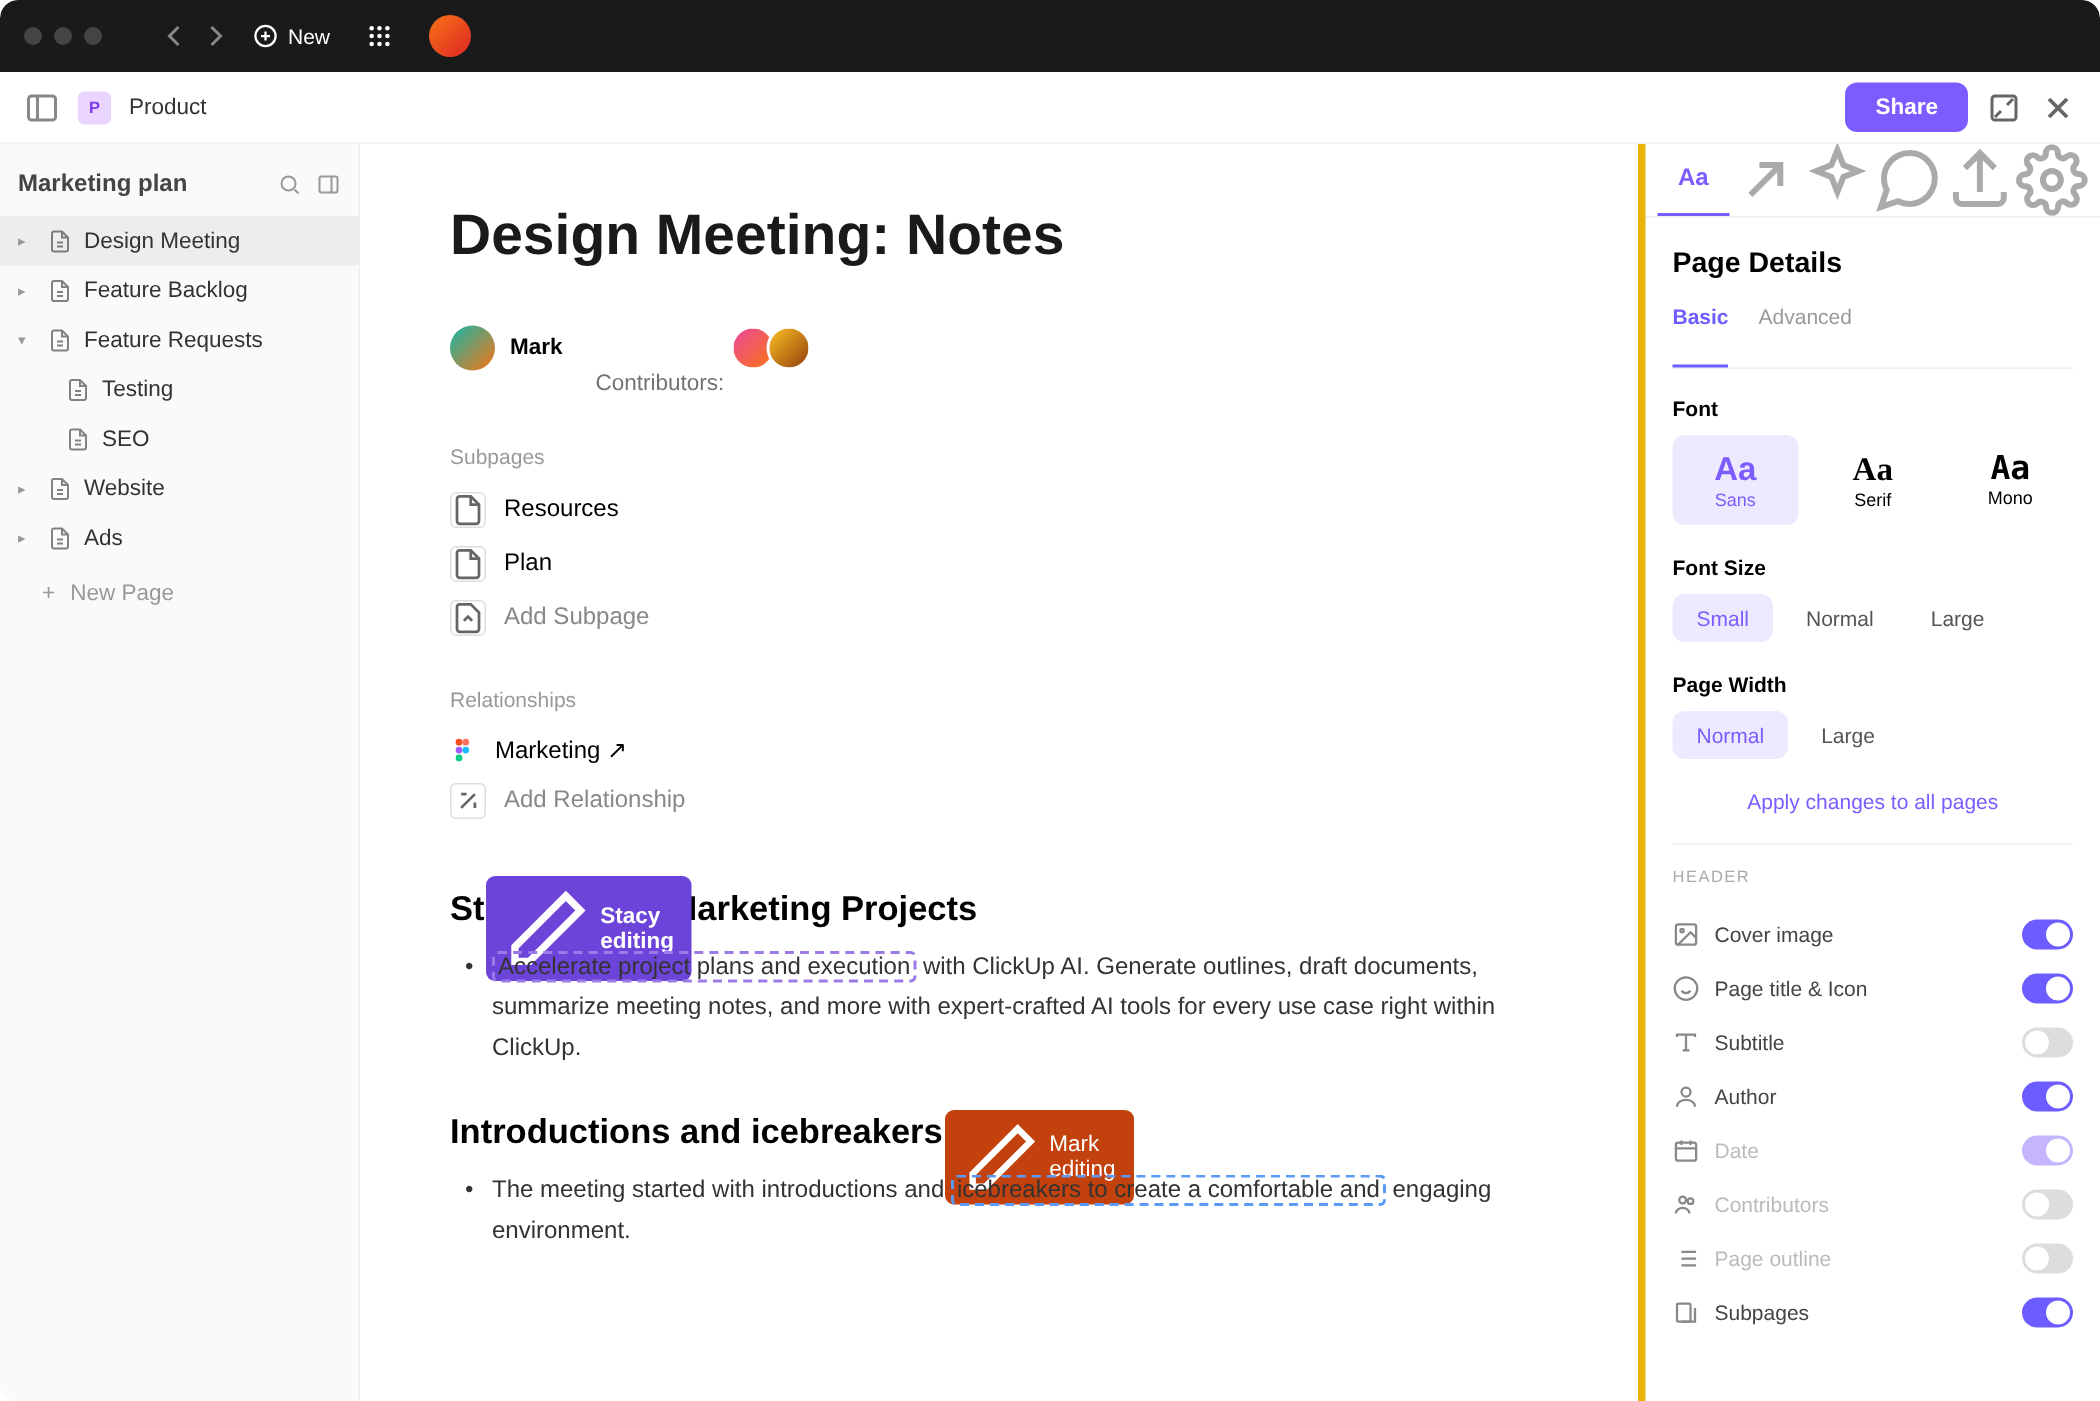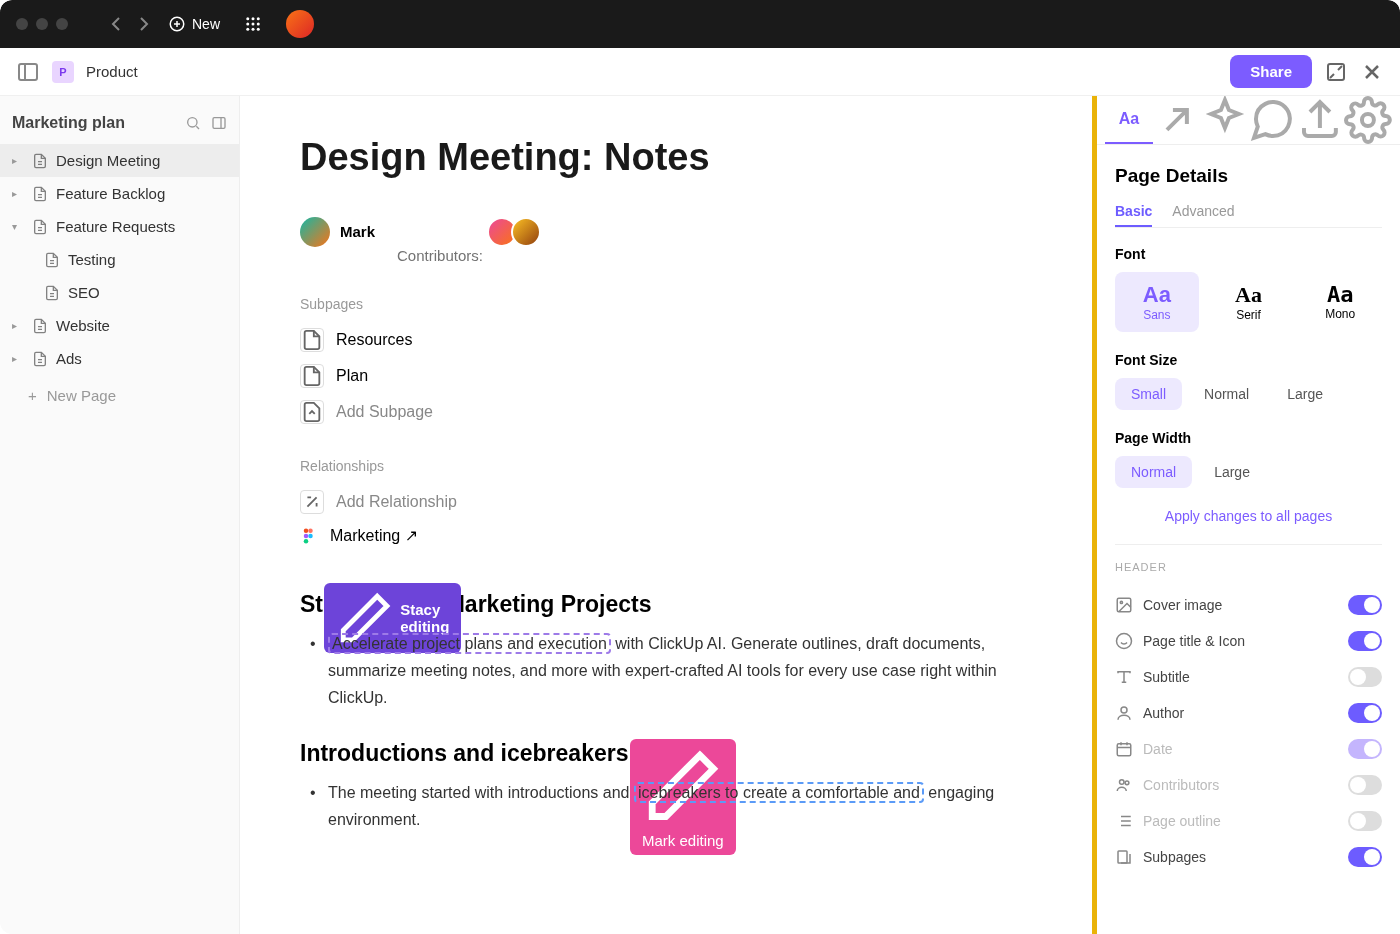--- a/index.html
+++ b/index.html
@@ -55,34 +55,34 @@
 .link-item { display: flex; align-items: center; gap: 12px; padding: 6px 0; font-size: 16px; }
 .link-icon { width: 24px; height: 24px; border: 1px solid #ddd; border-radius: 4px; display: flex; align-items: center; justify-content: center; color: #666; }
 .add-item { color: #888; }
 .section-block { margin-bottom: 28px; }
 .h2 { font-size: 23px; font-weight: 700; margin-bottom: 12px; position: relative; }
 .bullet-list { list-style: none; padding-left: 20px; }
 .bullet-item { font-size: 16px; line-height: 1.7; color: #333; position: relative; padding-left: 8px; }
 .bullet-item::before { content: "•"; position: absolute; left: -10px; }
 .edit-badge { position: absolute; background: #6d44d9; color: #fff; padding: 6px 12px; border-radius: 6px; font-size: 15px; display: flex; align-items: center; gap: 6px; }
 .edit-badge.purple { top: -8px; left: 24px; }
-.edit-badge.blue { background: #ec4899; flex-direction: column; }
+.edit-badge.blue { background: #c2410c; }
 .highlight-purple { border: 2px dashed #9d7ae8; border-radius: 4px; padding: 0 2px; }
 .highlight-blue { border: 2px dashed #5b9bf7; border-radius: 4px; padding: 0 2px; }
 .figma-icon { width: 18px; height: 18px; }
 
 
 .panel { width: 308px; border-left: 5px solid #eab308; padding: 0; overflow-y: auto; }
 .panel-tabs { display: flex; border-bottom: 1px solid #eee; padding: 0 8px; }
 .panel-tab { width: 48px; height: 48px; display: flex; align-items: center; justify-content: center; color: #aaa; cursor: pointer; }
 .panel-tab.active { color: #7c5cff; border-bottom: 2px solid #7c5cff; }
 .panel-body { padding: 20px 18px; }
 .panel-title { font-size: 19px; font-weight: 700; margin-bottom: 16px; }
 .sub-tabs { display: flex; gap: 20px; border-bottom: 1px solid #eee; margin-bottom: 18px; }
-.sub-tab { padding-bottom: 6px; font-size: 14px; color: #999; cursor: pointer; }
+.sub-tab { padding-bottom: 24px; font-size: 14px; color: #999; cursor: pointer; }
 .sub-tab.active { color: #6d5cff; border-bottom: 2px solid #6d5cff; font-weight: 600; }
 .section-h { font-size: 14px; font-weight: 600; margin-bottom: 10px; }
 .font-grid { display: flex; gap: 8px; margin-bottom: 20px; }
 .font-opt { flex: 1; text-align: center; padding: 10px 4px; border-radius: 8px; cursor: pointer; }
 .font-opt.active { background: #ede9fe; color: #7c5cff; }
 .font-big { font-size: 22px; font-weight: 600; }
 .font-small { font-size: 12px; }
 .seg-row { display: flex; gap: 6px; margin-bottom: 20px; }
 .seg-opt { padding: 8px 16px; border-radius: 8px; font-size: 14px; cursor: pointer; color: #555; }
 .seg-opt.active { background: #ede9fe; color: #7c5cff; }
@@ -280,37 +280,37 @@
               <path d="M14 2H6a2 2 0 00-2 2v16a2 2 0 002 2h12a2 2 0 002-2V8l-6-6z"></path>
               <path d="M9 14l3-3 3 3"></path>
             </svg>
           </div>
       <span>Add Subpage</span>
     </div>
   </div>
 
   <div class="section-block">
     <div class="section-label">Relationships</div>
-    <div class="link-item add-item">
-      <div class="link-icon">
-            <svg viewBox="0 0 24 24" width="14" height="14" fill="none" stroke="currentColor" stroke-width="2">
-              <path d="M7 17L17 7M7 7l4 0M17 17l0-4"></path>
-            </svg>
-          </div>
-      <span>Add Relationship</span>
-    </div>
     <div class="link-item">
       <svg class="figma-icon" viewBox="0 0 24 24">
             <circle cx="8" cy="5" r="3" fill="#f24e1e"></circle>
             <circle cx="14" cy="5" r="3" fill="#ff7262"></circle>
             <circle cx="8" cy="12" r="3" fill="#a259ff"></circle>
             <circle cx="14" cy="12" r="3" fill="#1abcfe"></circle>
             <circle cx="8" cy="19" r="3" fill="#0acf83"></circle>
           </svg>
       <span><span>Marketing</span> ↗</span>
+    </div>
+    <div class="link-item add-item">
+      <div class="link-icon">
+            <svg viewBox="0 0 24 24" width="14" height="14" fill="none" stroke="currentColor" stroke-width="2">
+              <path d="M7 17L17 7M7 7l4 0M17 17l0-4"></path>
+            </svg>
+          </div>
+      <span>Add Relationship</span>
     </div>
   </div>
 
   <div class="section-block" style="position:relative;margin-top:40px">
     <h2 class="h2">
       <span style="visibility:hidden">Str</span><span style="position:absolute;left:0">Streamlining Marketing Projects</span>
       <div class="edit-badge purple">
         <svg viewBox="0 0 24 24" width="14" height="14" fill="none" stroke="currentColor" stroke-width="2">
               <path d="M17 3l4 4L7 21H3v-4L17 3z"></path>
             </svg>

